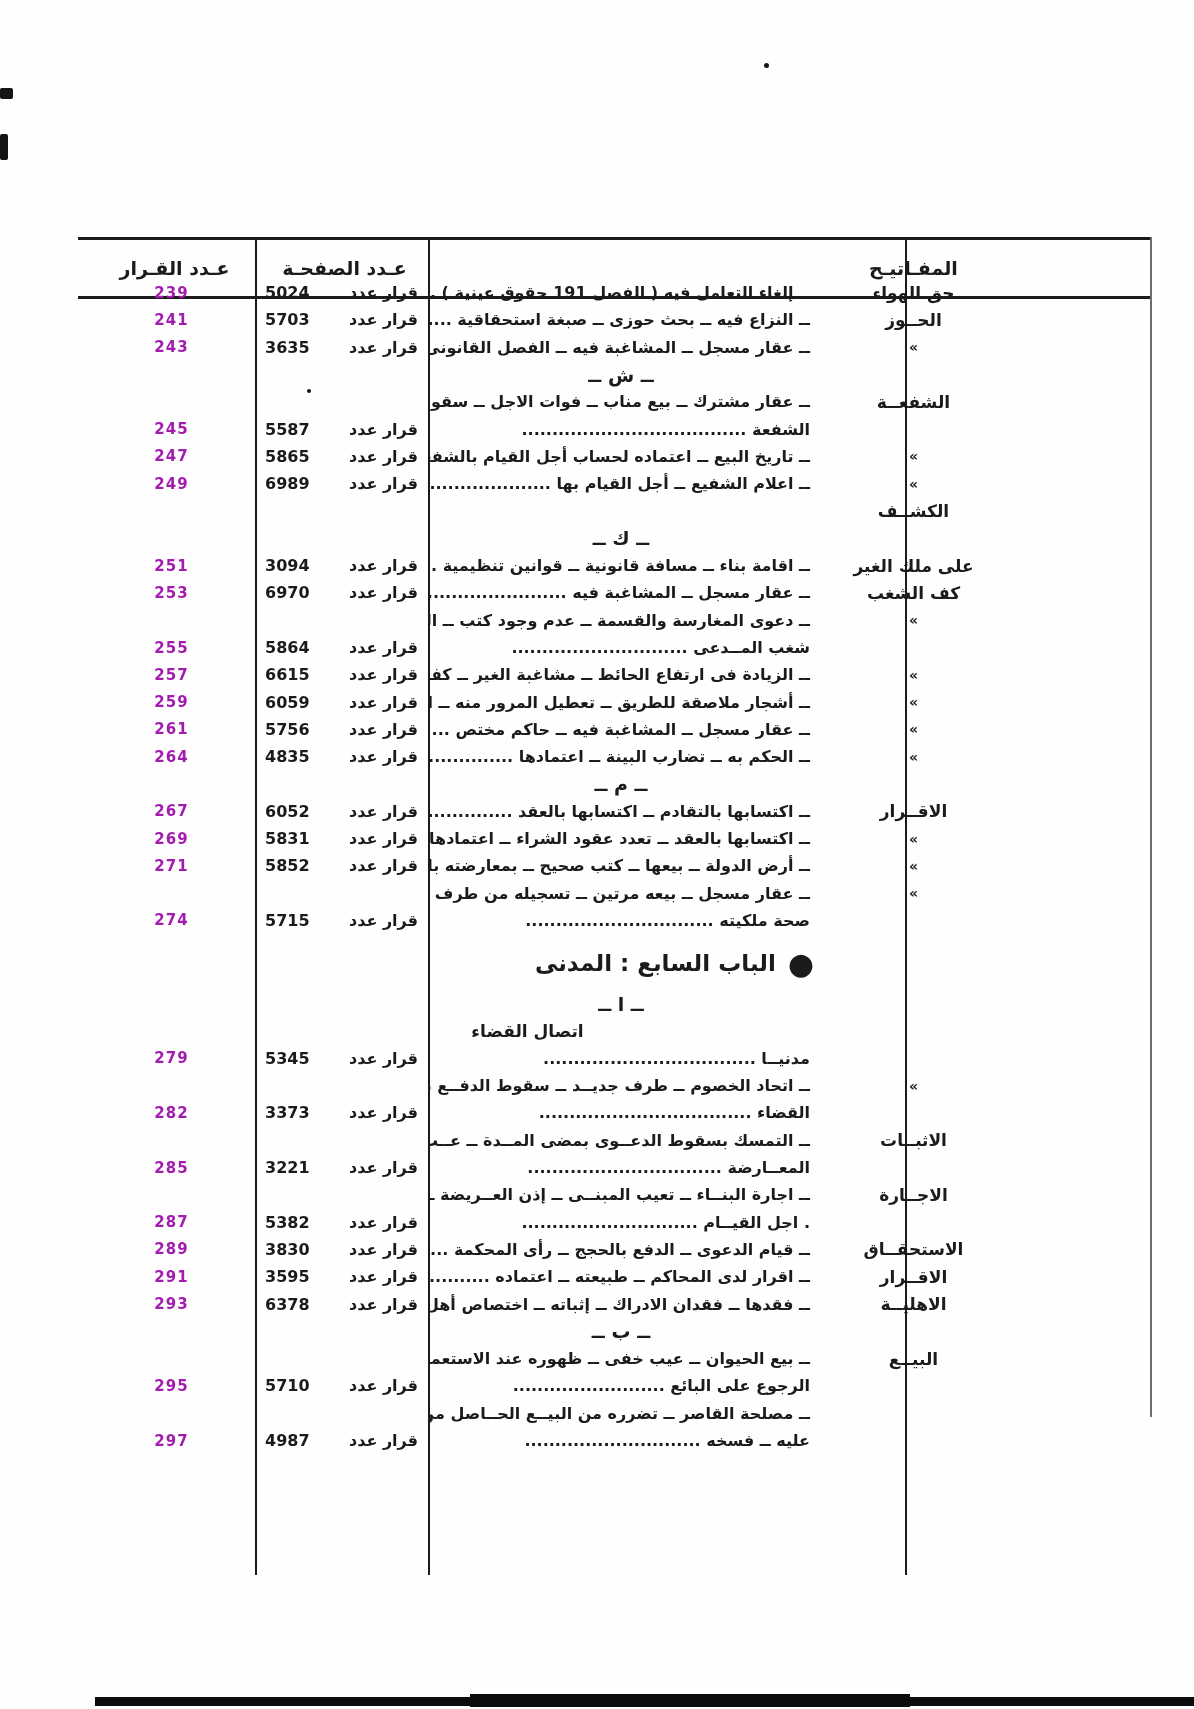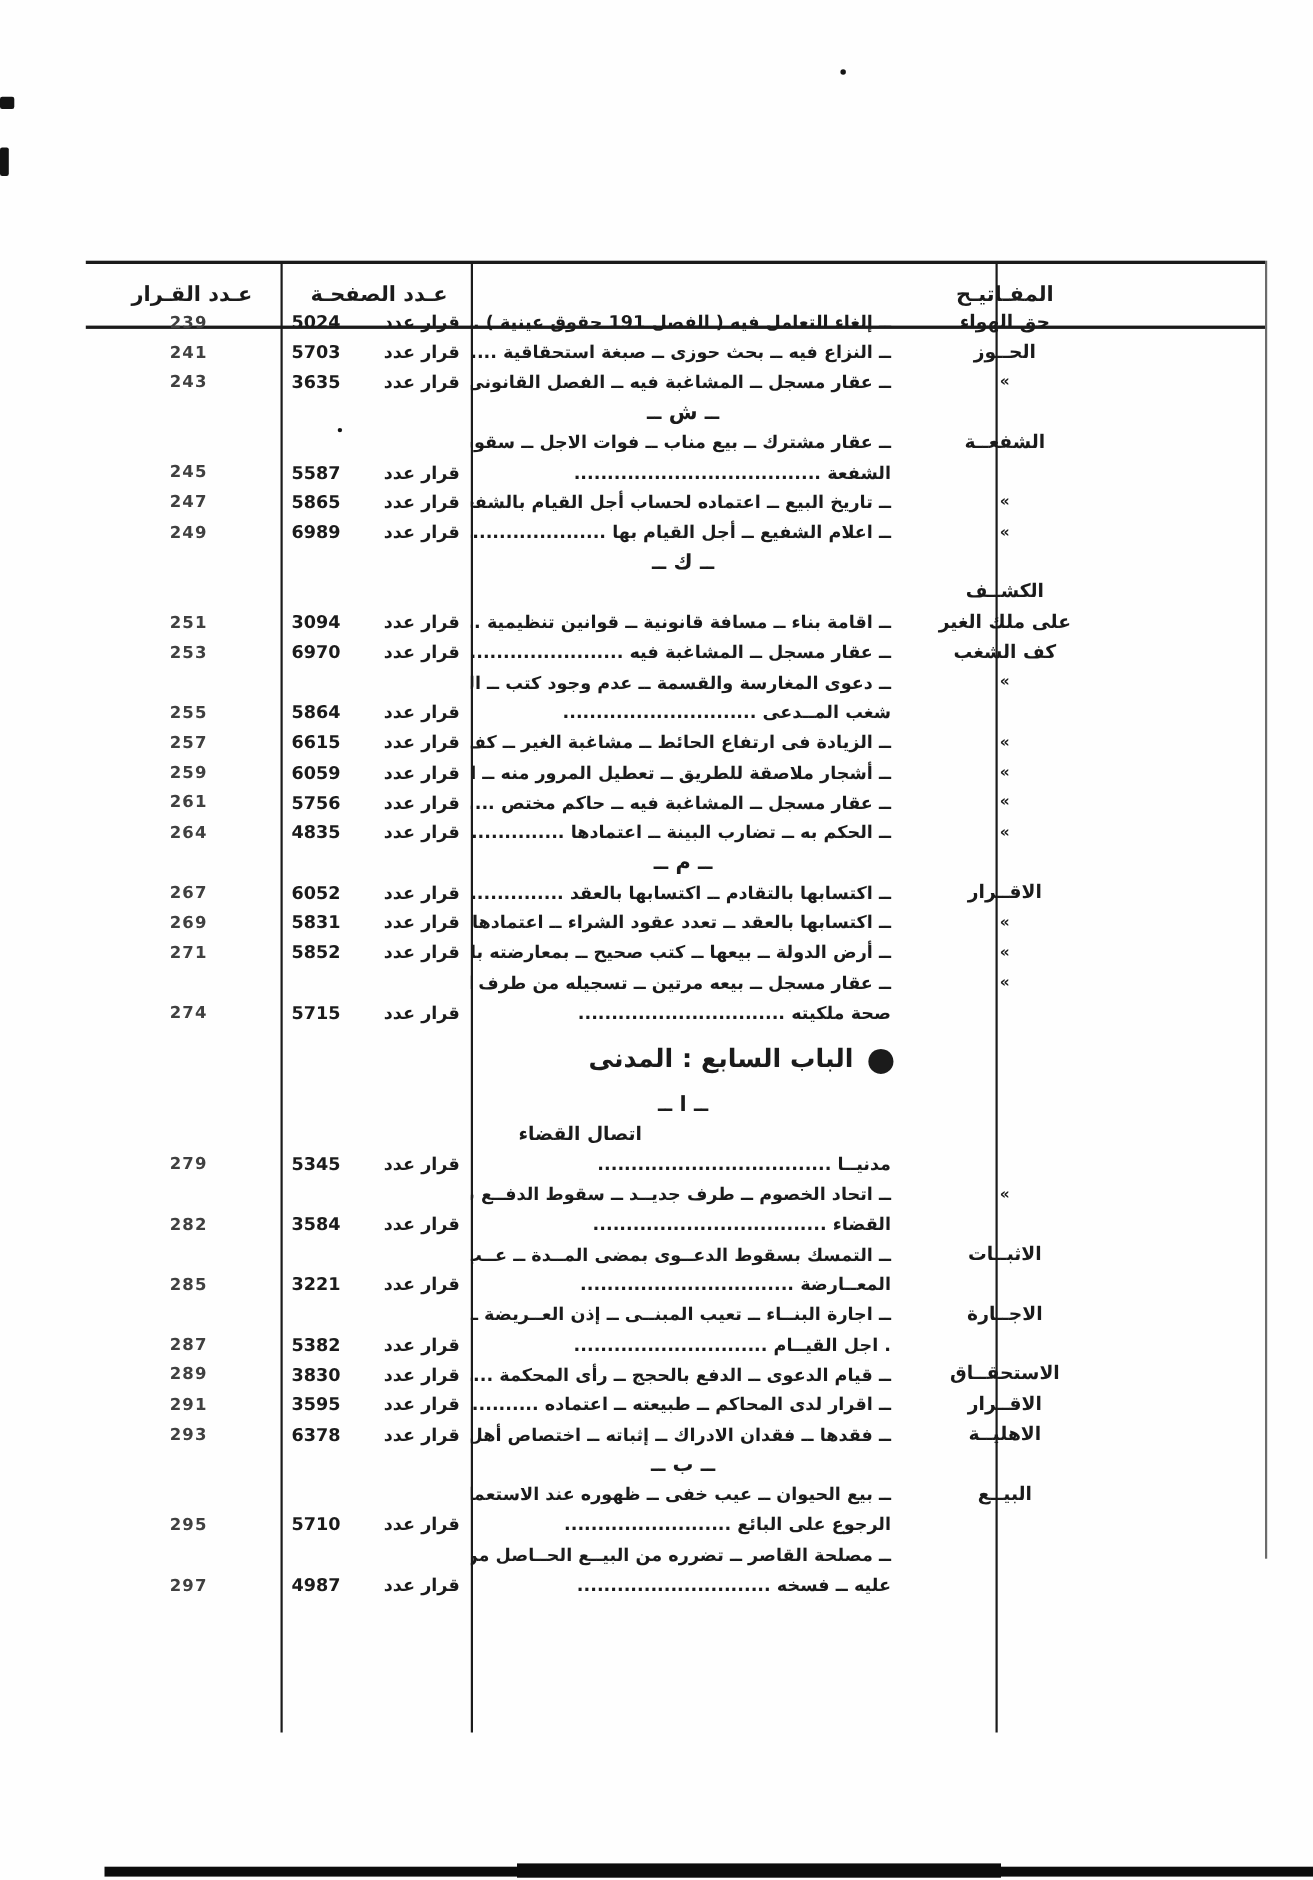--- a/index.html
+++ b/index.html
@@ -31,21 +31,21 @@
   .thead .hcell{display:flex;align-items:center;justify-content:center;
     font-weight:bold;font-size:19px;}
   
   .tbody{position:absolute;left:88px;top:279px;width:1016px;direction:ltr;}
   .line{display:flex;height:27.3px;align-items:center;}
   .cell{height:100%;display:flex;align-items:center;overflow:hidden;}
   .col-page{width:167px;justify-content:center;}
   .col-decision{width:173px;}
   .col-content{width:386px;}
   .col-keys{width:199px;justify-content:center;}
-  .page-num{font-size:15px;font-weight:bold;letter-spacing:1px;color:#404040;}
+  .page-num{font-size:15px;font-weight:bold;letter-spacing:1px;color:#a21caf;}
   .decision{width:100%;direction:rtl;display:flex;justify-content:space-between;
     padding:0 10px;box-sizing:border-box;font-size:16px;font-weight:bold;white-space:nowrap;}
   .content-text{width:100%;direction:rtl;text-align:right;white-space:nowrap;
     font-size:16px;font-weight:bold;padding-right:4px;box-sizing:border-box;}
   .key-text{direction:rtl;font-size:17px;font-weight:bold;white-space:nowrap;}
   .key-text.ditto{font-size:14px;}
   .section-label{width:100%;direction:rtl;text-align:center;font-size:19px;font-weight:bold;}
   .line.chapter{height:44px;margin:8px 0 4px 0;}
   .chapter-text{width:100%;direction:rtl;text-align:right;
     font-size:23px;font-weight:bold;white-space:nowrap;box-sizing:border-box;}
@@ -192,34 +192,34 @@
         <div class="cell col-content">
           <div class="content-text">ــ اعلام الشفيع ــ أجل القيام بها .....................</div>
         </div>
         <div class="cell col-keys">
           <div class="key-text ditto">»</div>
         </div>
       </div>
       <div class="line">
         <div class="cell col-page"></div>
         <div class="cell col-decision"></div>
+        <div class="cell col-content"></div>
+        <div class="cell col-keys">
+          <div class="key-text">الكشــف</div>
+        </div>
+      </div>
+      <div class="line">
+        <div class="cell col-page"></div>
+        <div class="cell col-decision"></div>
         <div class="cell col-content">
           <div class="section-label">ــ ك ــ</div>
         </div>
         <div class="cell col-keys"></div>
       </div>
       <div class="line">
-        <div class="cell col-page"></div>
-        <div class="cell col-decision"></div>
-        <div class="cell col-content"></div>
-        <div class="cell col-keys">
-          <div class="key-text">الكشــف</div>
-        </div>
-      </div>
-      <div class="line">
         <div class="cell col-page">
           <div class="page-num">251</div>
         </div>
         <div class="cell col-decision">
           <div class="decision">
             <div class="">قرار عدد</div>
             <div class="">3094</div>
           </div>
         </div>
         <div class="cell col-content">
@@ -471,21 +471,21 @@
           <div class="key-text ditto">»</div>
         </div>
       </div>
       <div class="line">
         <div class="cell col-page">
           <div class="page-num">282</div>
         </div>
         <div class="cell col-decision">
           <div class="decision">
             <div class="">قرار عدد</div>
-            <div class="">3584</div>
+            <div class="">3373</div>
           </div>
         </div>
         <div class="cell col-content">
           <div class="content-text">القضاء ...................................</div>
         </div>
         <div class="cell col-keys"></div>
       </div>
       <div class="line">
         <div class="cell col-page"></div>
         <div class="cell col-decision"></div>

